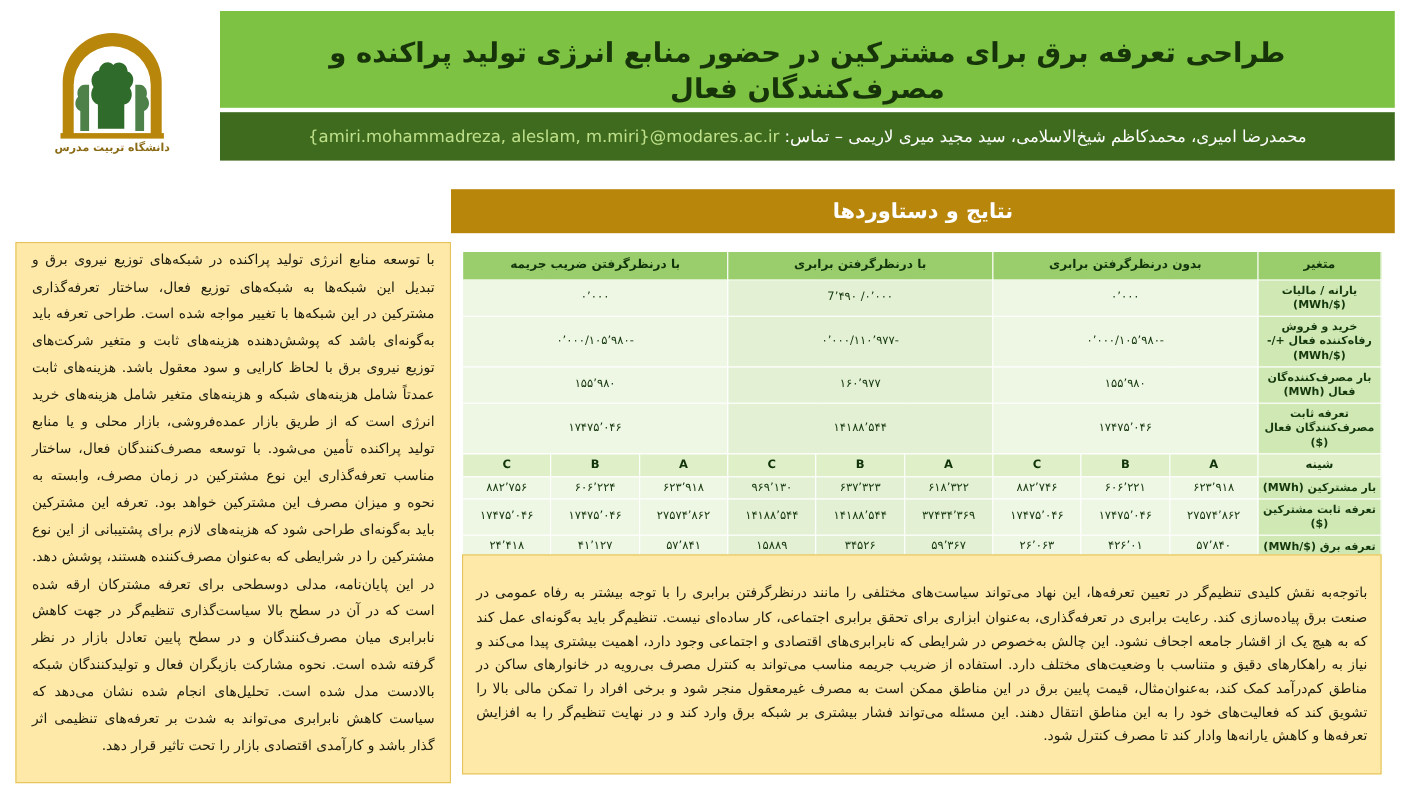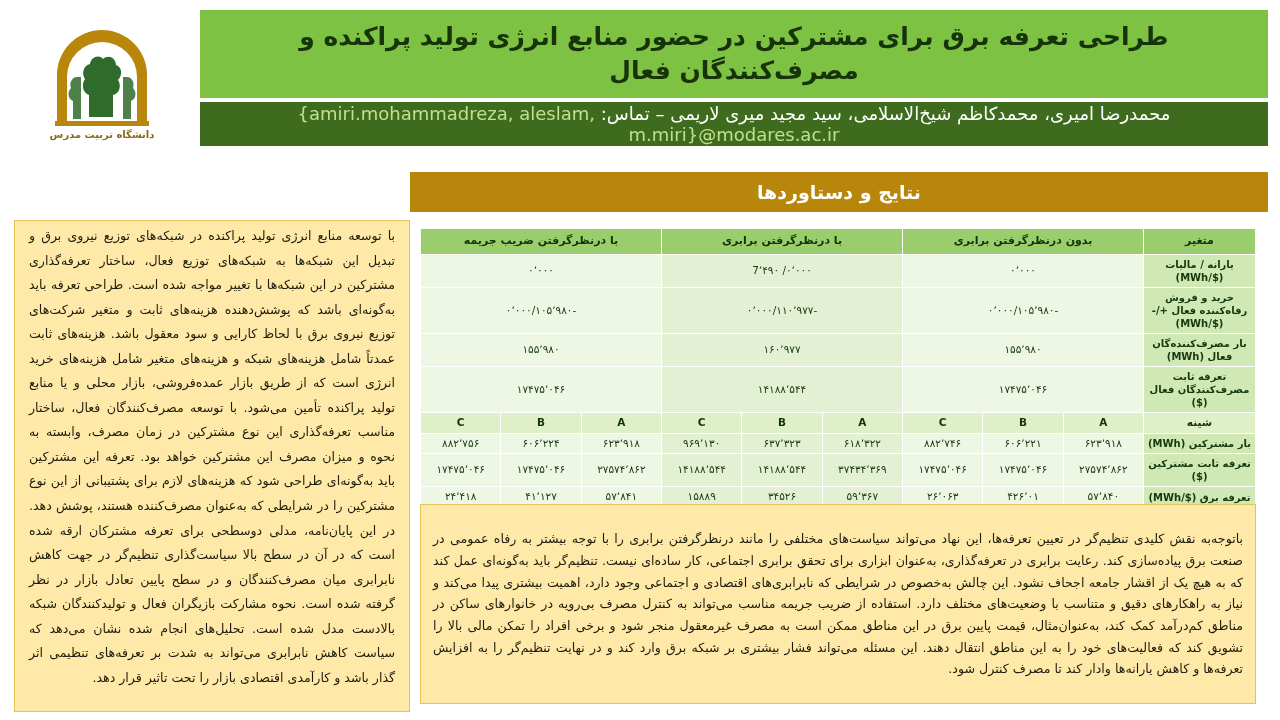--- a/index.html
+++ b/index.html
@@ -22,21 +22,21 @@
     top: 0; left: 0;
     width: 1280px; height: 160px;
     background: #ffffff;
   }
   .title-band {
     position: absolute;
     top: 10px; right: 12px;
     width: 1068px; height: 88px;
     background: #7dc242;
     display: flex;
-    align-items: center;
+    align-items: flex-end;
     justify-content: center;
     padding: 0 14px;
   }
   .title-band .title-text {
     color: #16330a;
     font-size: 25px;
     font-weight: bold;
     line-height: 1.35;
     text-align: center;
     direction: rtl;
@@ -46,23 +46,22 @@
     top: 102px; right: 12px;
     width: 1068px; height: 44px;
     background: #3f6b1e;
     display: flex;
     align-items: center;
     justify-content: center;
     padding: 0 12px;
   }
   .authors-band .authors-text {
     color: #ffffff;
-    font-size: 18px;
-    direction: rtl;
-    text-align: center;
+    font-size: 15px;
+    direction: rtl;
   }
   .authors-band .email {
     color: #bfe08a;
     direction: ltr;
     unicode-bidi: isolate;
   }
 
   
   .logo-box {
     position: absolute;

